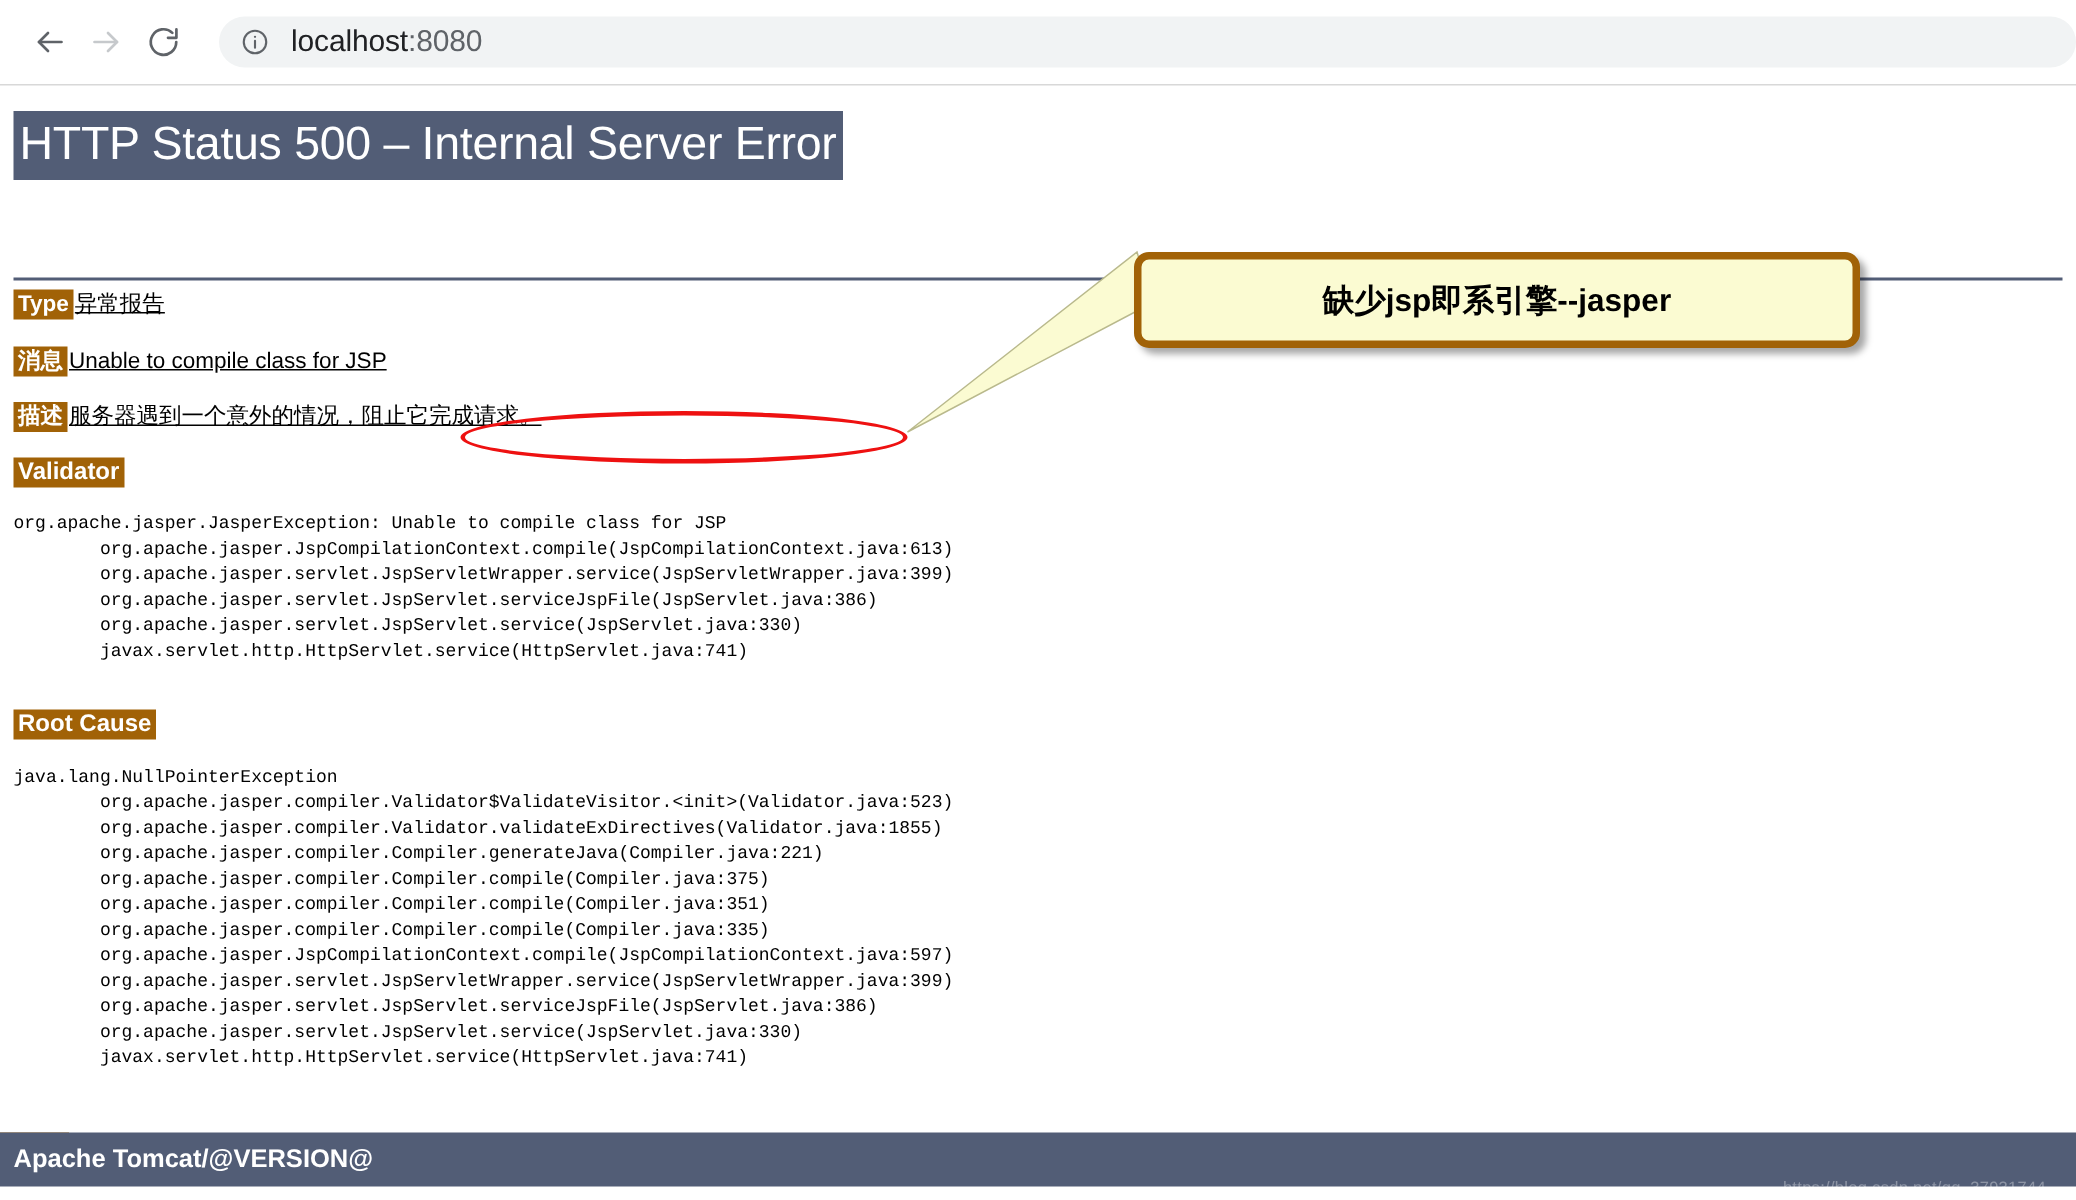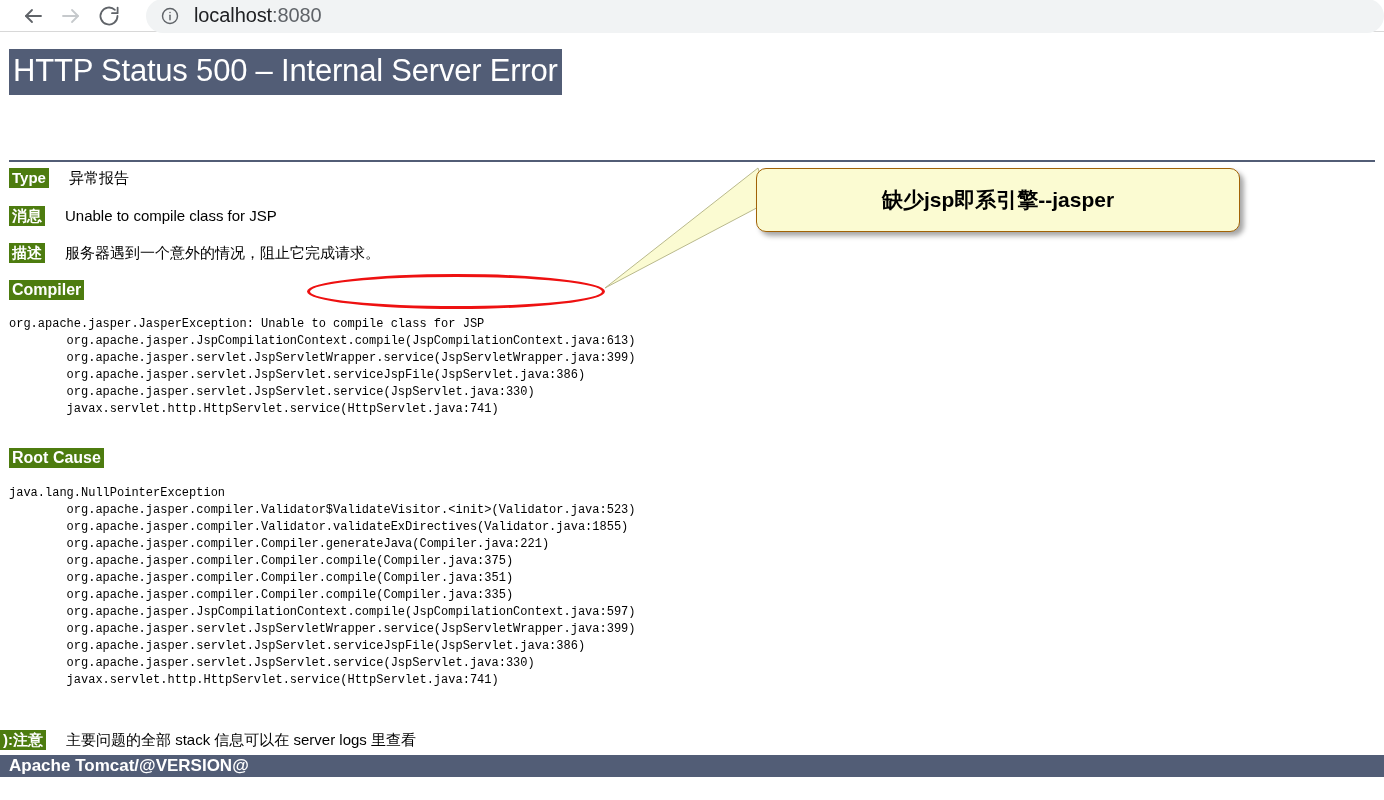--- a/index.html
+++ b/index.html
@@ -7,21 +7,21 @@
   body {
     width: 1384px; height: 800px;
     background: #ffffff;
     font-family: "Liberation Sans", sans-serif;
     overflow: hidden;
     position: relative;
   }
 
   
   .browser-bar {
-    height: 32px;
+    height: 57px;
     background: #ffffff;
     display: flex;
     align-items: center;
     padding: 0 0 0 14px;
     border-bottom: 1px solid #d8d8d8;
   }
   .nav-btn {
     width: 38px; height: 38px;
     display: flex; align-items: center; justify-content: center;
     border-radius: 50%;
@@ -66,36 +66,36 @@
     font-family: "Liberation Sans", sans-serif;
     letter-spacing: -0.2px;
   }
   .rule {
     border: none;
     border-top: 2px solid #525D76;
     margin: 16px 0 0 0;
     height: 0;
   }
   .label {
-    background: #4d7c0f;
+    background: #a16207;
     color: #ffffff;
     font-weight: bold;
     font-size: 15px;
     padding: 1px 3px 2px 3px;
     font-family: "Liberation Sans", sans-serif;
     white-space: nowrap;
   }
   .para {
     margin: 0;
     font-size: 15px;
     color: #000000;
     line-height: 1.1;
     white-space: nowrap;
   }
-  .para .body-text { margin-left: 20px; }
+  .para .body-text { margin-left: 1px; text-decoration: underline; }
   .h3 {
     margin: 0;
     font-size: 16px;
   }
   .h3 .label { font-size: 16px; }
   .trace {
     font-family: "Liberation Mono", monospace;
     font-size: 12px;
     color: #000000;
     white-space: pre;
@@ -110,38 +110,38 @@
   .block-exc  { position: absolute; left: 9px; top: 284px; }
   .row-root   { position: absolute; left: 9px; top: 417px; }
   .block-root { position: absolute; left: 9px; top: 453px; }
   .row-note   { position: absolute; left: 0px;  top: 700px; }
   .rule-top    { position: absolute; left: 9px; right: 9px; top: 112px; }
 
   .footer {
     position: absolute;
     left: 0; right: 0;
     top: 755px;
-    height: 22px;
+    height: 36px;
     background: #525D76;
     color: #ffffff;
     font-weight: bold;
     font-size: 17px;
     display: flex;
     align-items: center;
     padding-left: 9px;
     font-family: "Liberation Sans", sans-serif;
   }
 
   
   .callout {
     position: absolute;
     left: 756px; top: 168px;
     width: 484px; height: 64px;
     background: #FBFBD2;
-    border: 1px solid #a16207;
+    border: 5px solid #a16207;
     border-radius: 10px;
     box-shadow: 4px 4px 5px rgba(0,0,0,0.35);
     display: flex;
     align-items: center;
     justify-content: center;
     z-index: 5;
   }
   .callout-text {
     font-size: 21px;
     font-weight: bold;
@@ -231,21 +231,21 @@
 
   <p class="para row-msg">
     <span class="label">消息</span><span class="body-text">Unable to compile class for JSP</span>
   </p>
 
   <p class="para row-desc">
     <span class="label">描述</span><span class="body-text">服务器遇到一个意外的情况，阻止它完成请求。</span>
   </p>
 
   <h3 class="h3 row-exc">
-    <span class="label">Compiler</span>
+    <span class="label">Validator</span>
   </h3>
 
   <pre class="trace block-exc">org.apache.jasper.JasperException: Unable to compile class for JSP
         org.apache.jasper.JspCompilationContext.compile(JspCompilationContext.java:613)
         org.apache.jasper.servlet.JspServletWrapper.service(JspServletWrapper.java:399)
         org.apache.jasper.servlet.JspServlet.serviceJspFile(JspServlet.java:386)
         org.apache.jasper.servlet.JspServlet.service(JspServlet.java:330)
         javax.servlet.http.HttpServlet.service(HttpServlet.java:741)</pre>
 
   <h3 class="h3 row-root">

